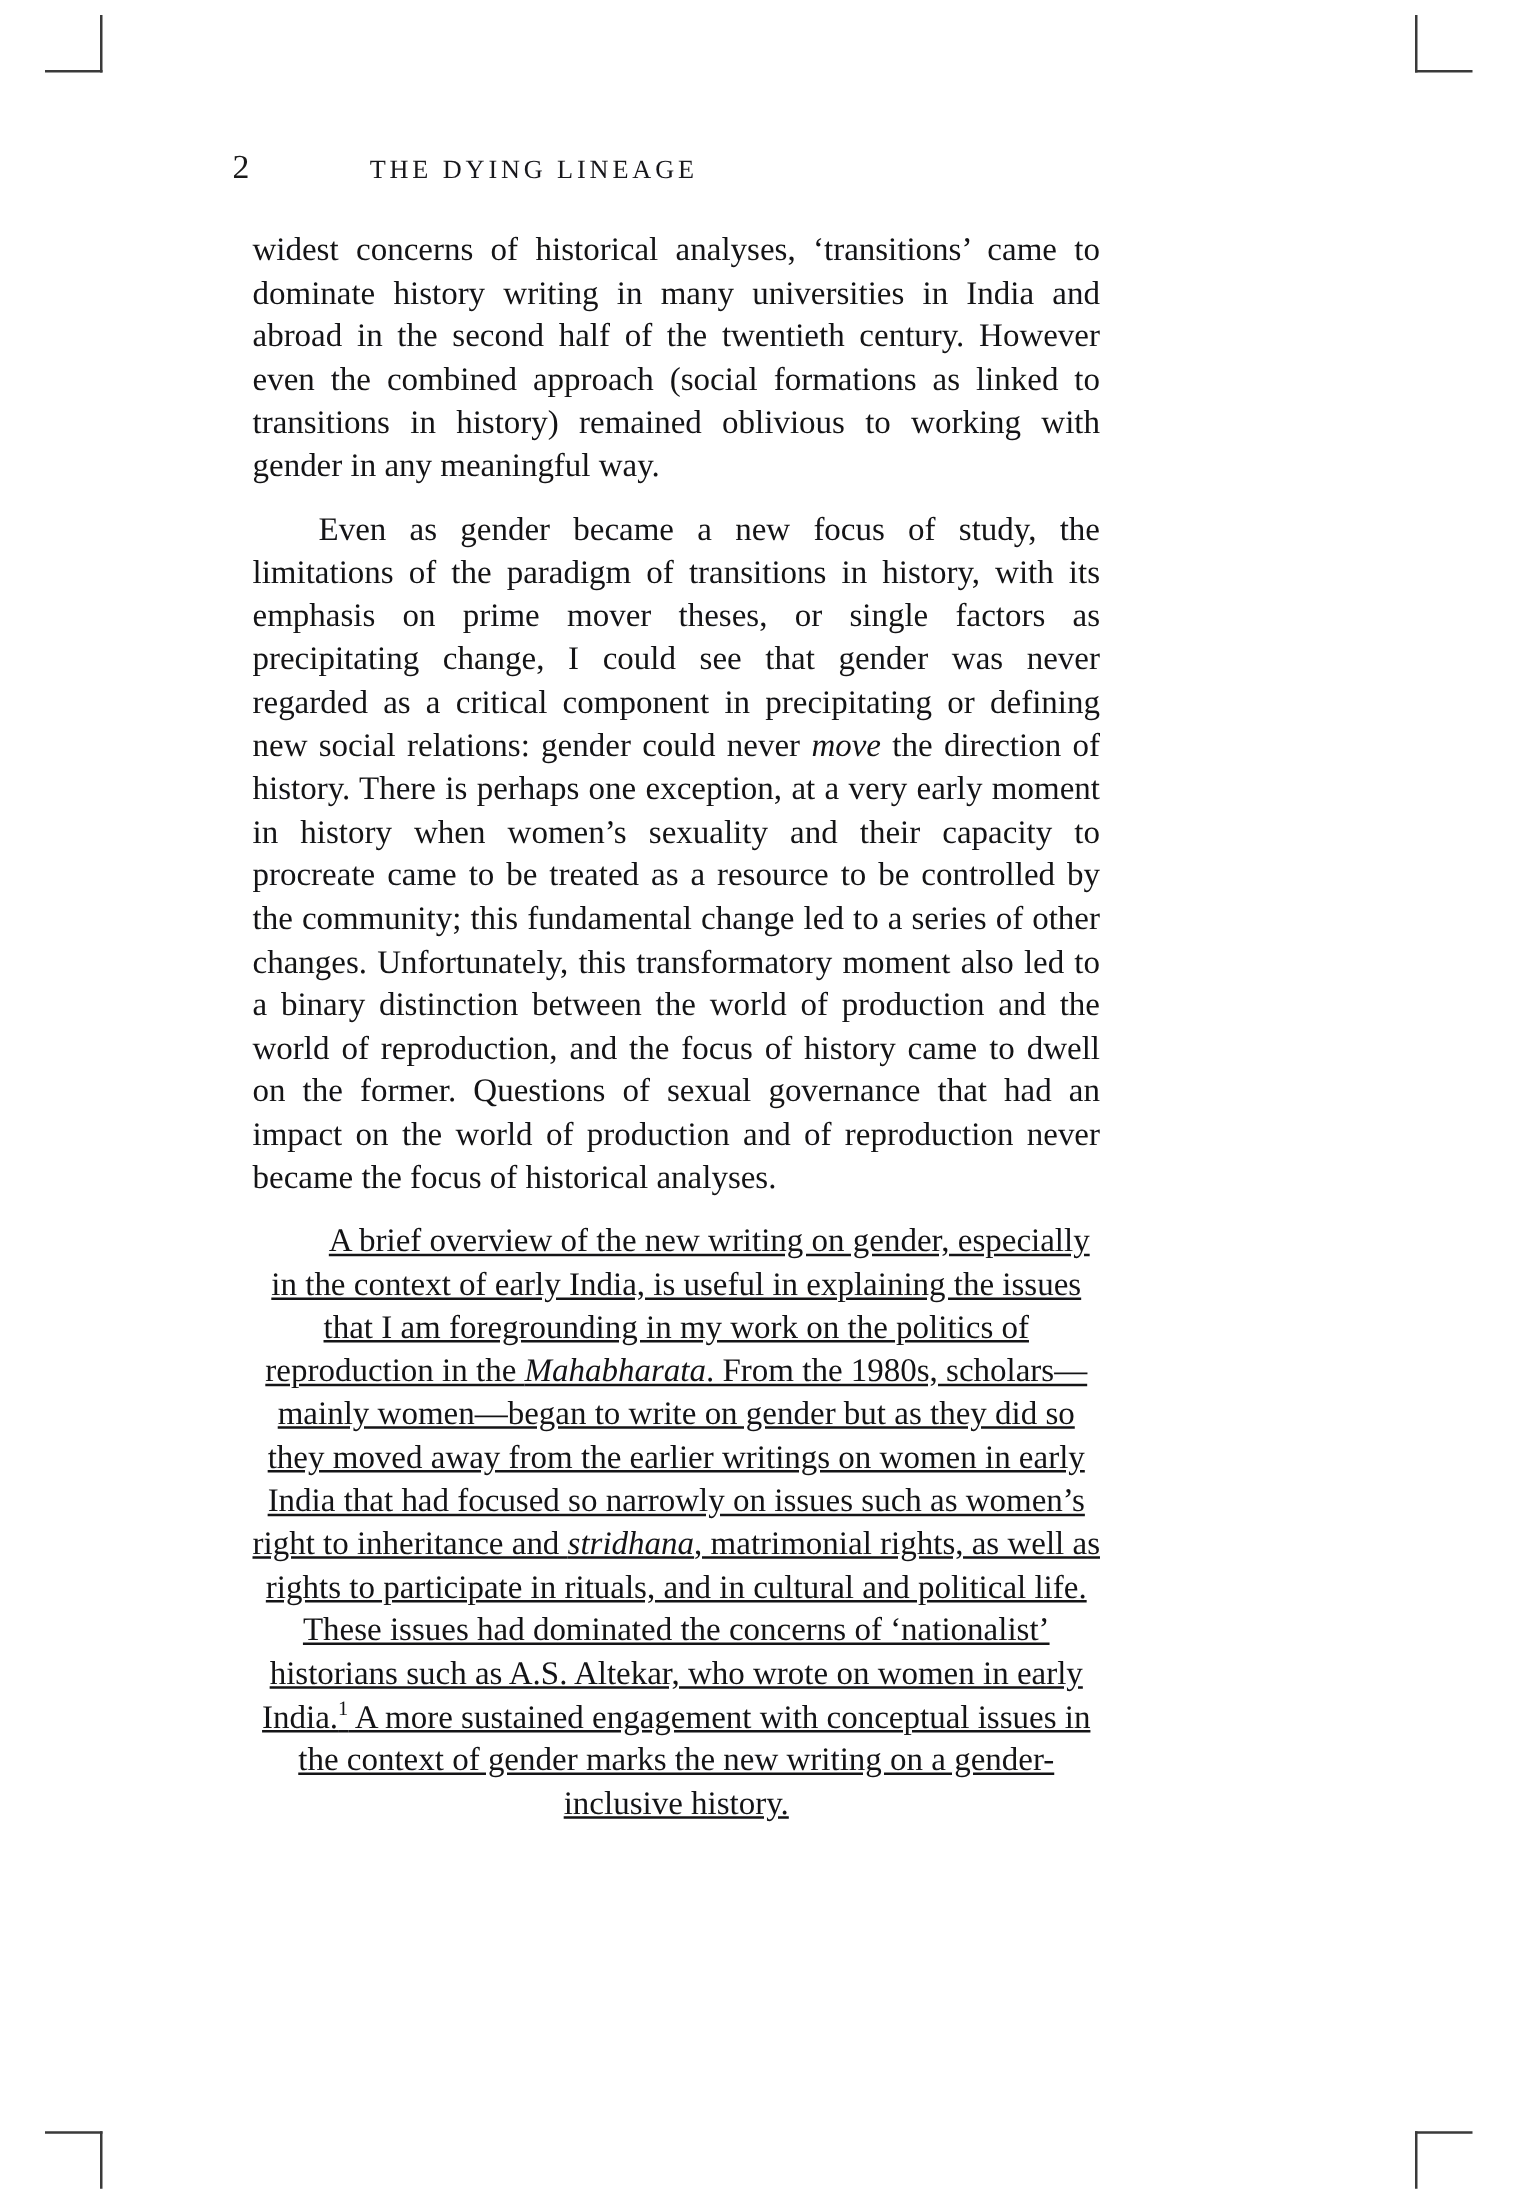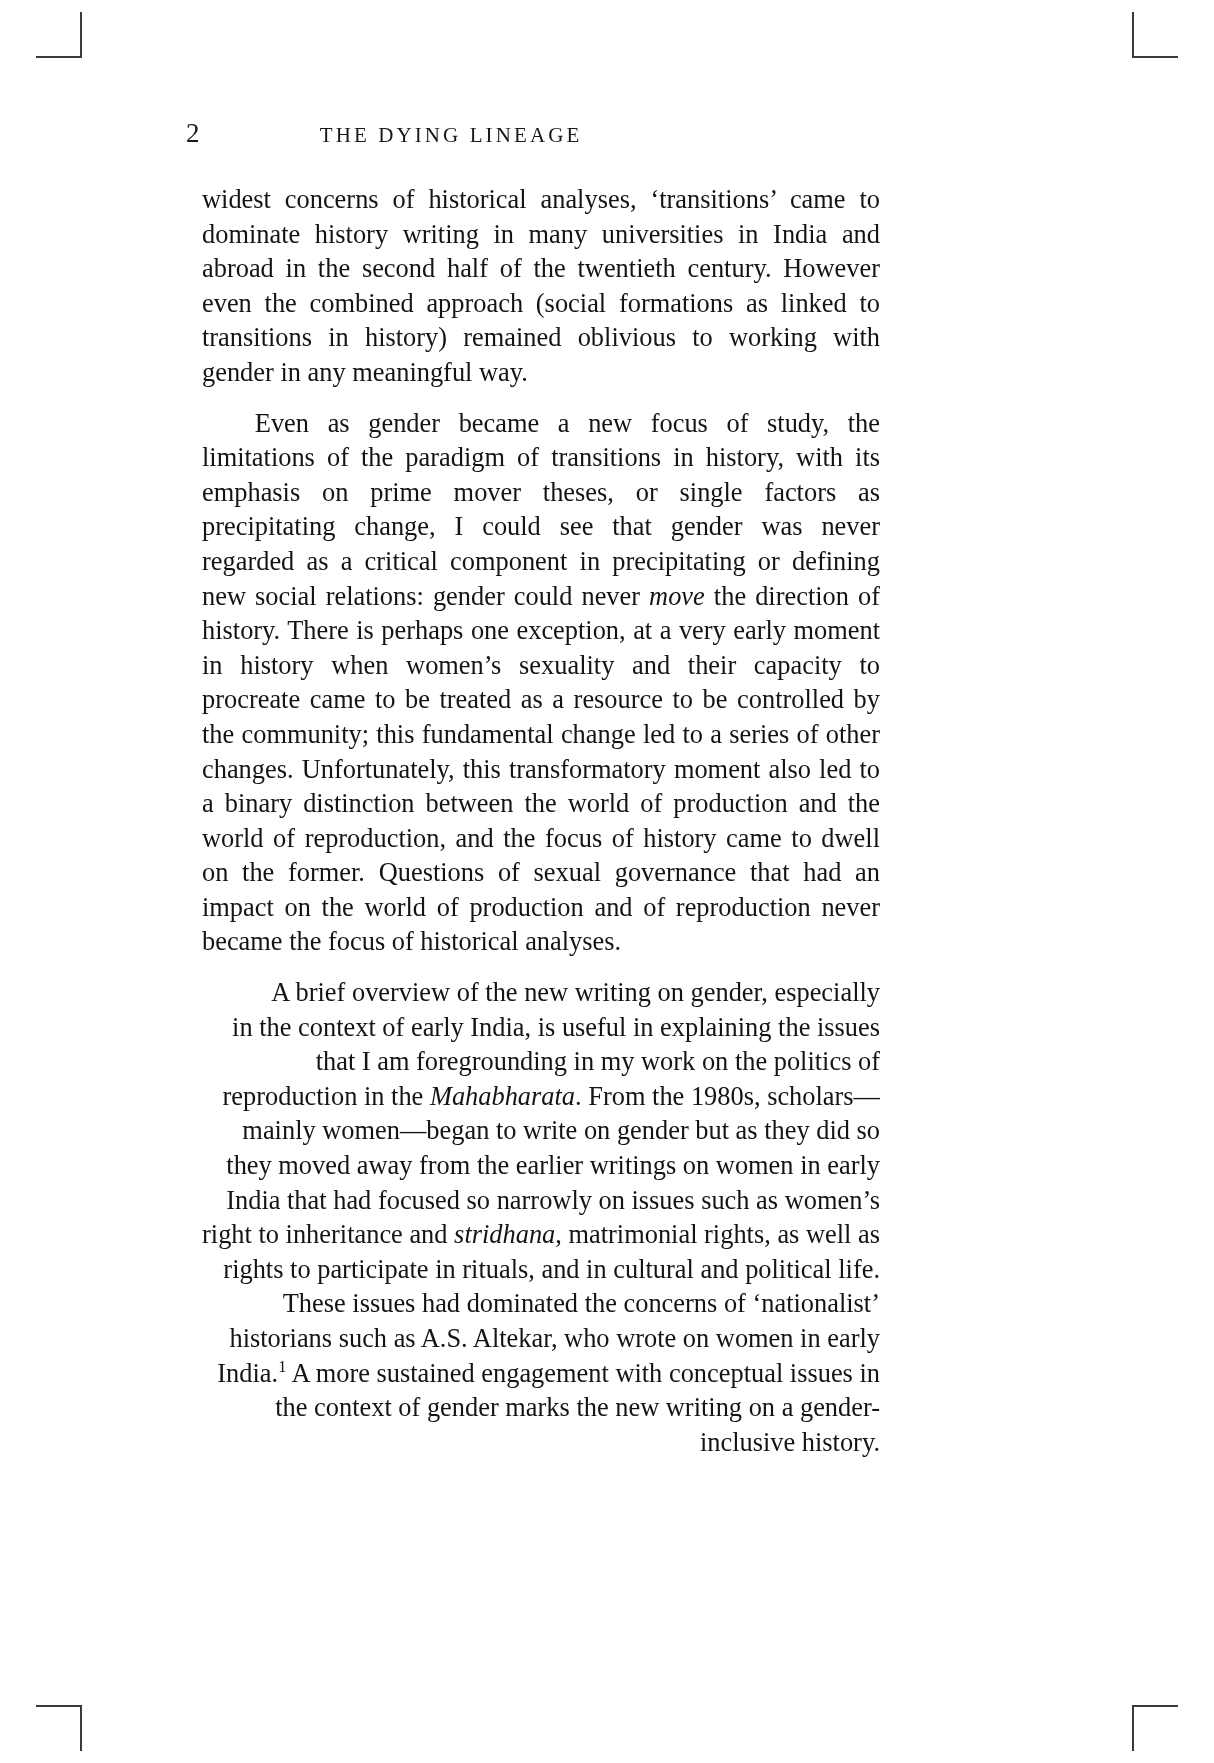--- a/index.html
+++ b/index.html
@@ -65,21 +65,21 @@
   }
 
   .folio {
     font-size: 27px;
     line-height: 1;
     letter-spacing: 0.2px;
     color: #1a1a1a;
   }
 
   .running-title {
-    margin-left: 120px;
+    margin-left: 96px;
     font-size: 21px;
     letter-spacing: 3.1px;
     color: #18181c;
     white-space: nowrap;
   }
 
   .body-copy {
     font-size: 26.4px;
     line-height: 34.6px;
     text-align: justify;
@@ -91,21 +91,22 @@
   .body-copy p {
     margin: 16px;
     text-indent: 0;
   }
 
   .body-copy p.indented {
     text-indent: 2.0em;
   }
 
   .body-copy p:last-child {
-    text-align: right;
+    text-align: center;
+    text-decoration: underline;
   }
 
   i, em { font-style: italic; }
 
   sup {
     font-size: 0.62em;
     vertical-align: super;
     line-height: 0;
   }
 </style>

